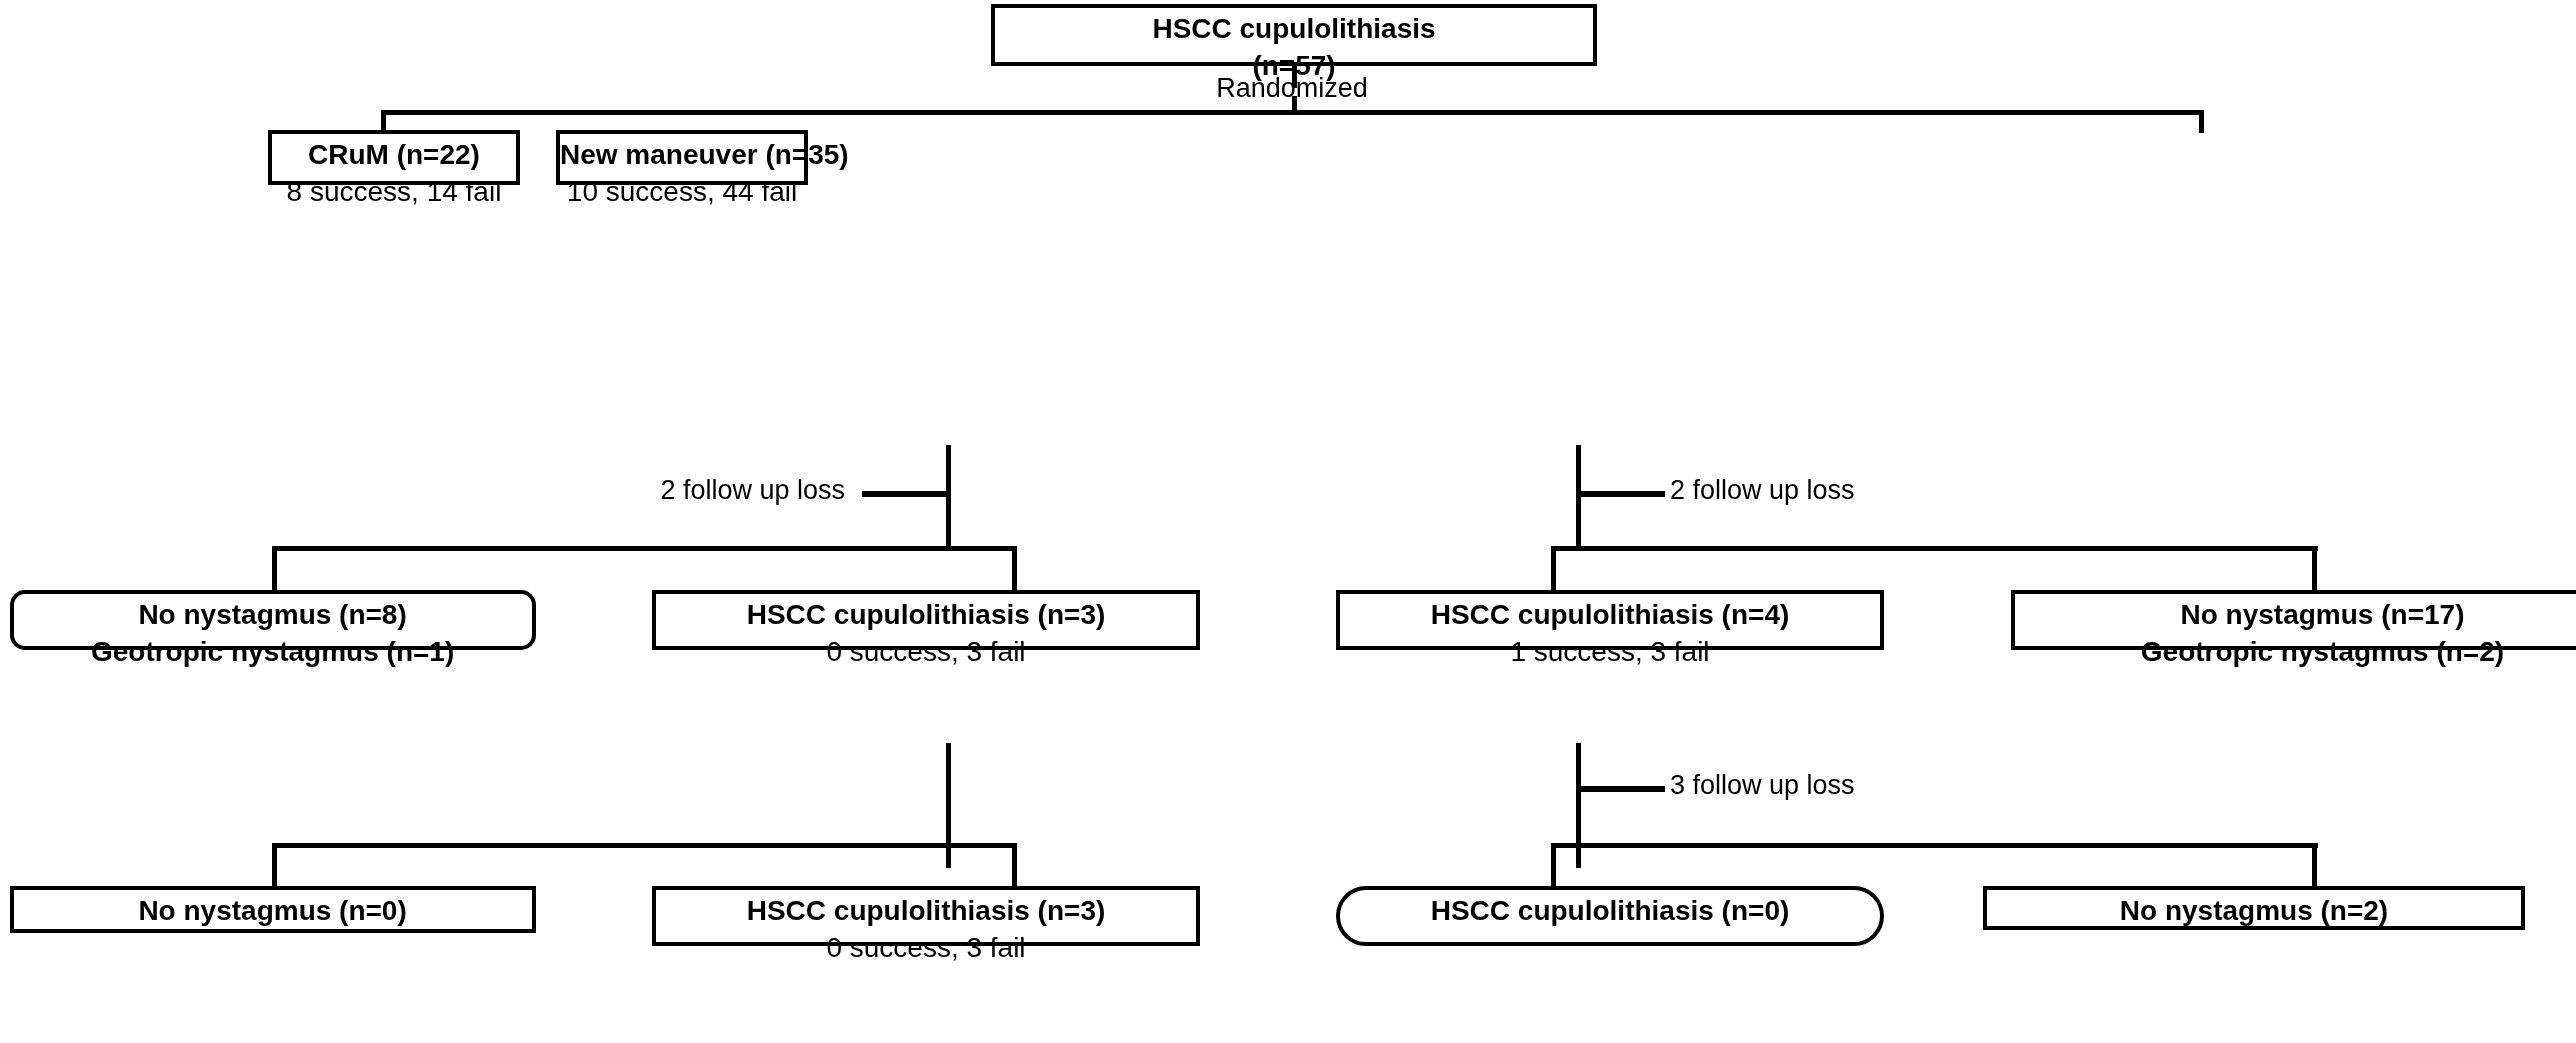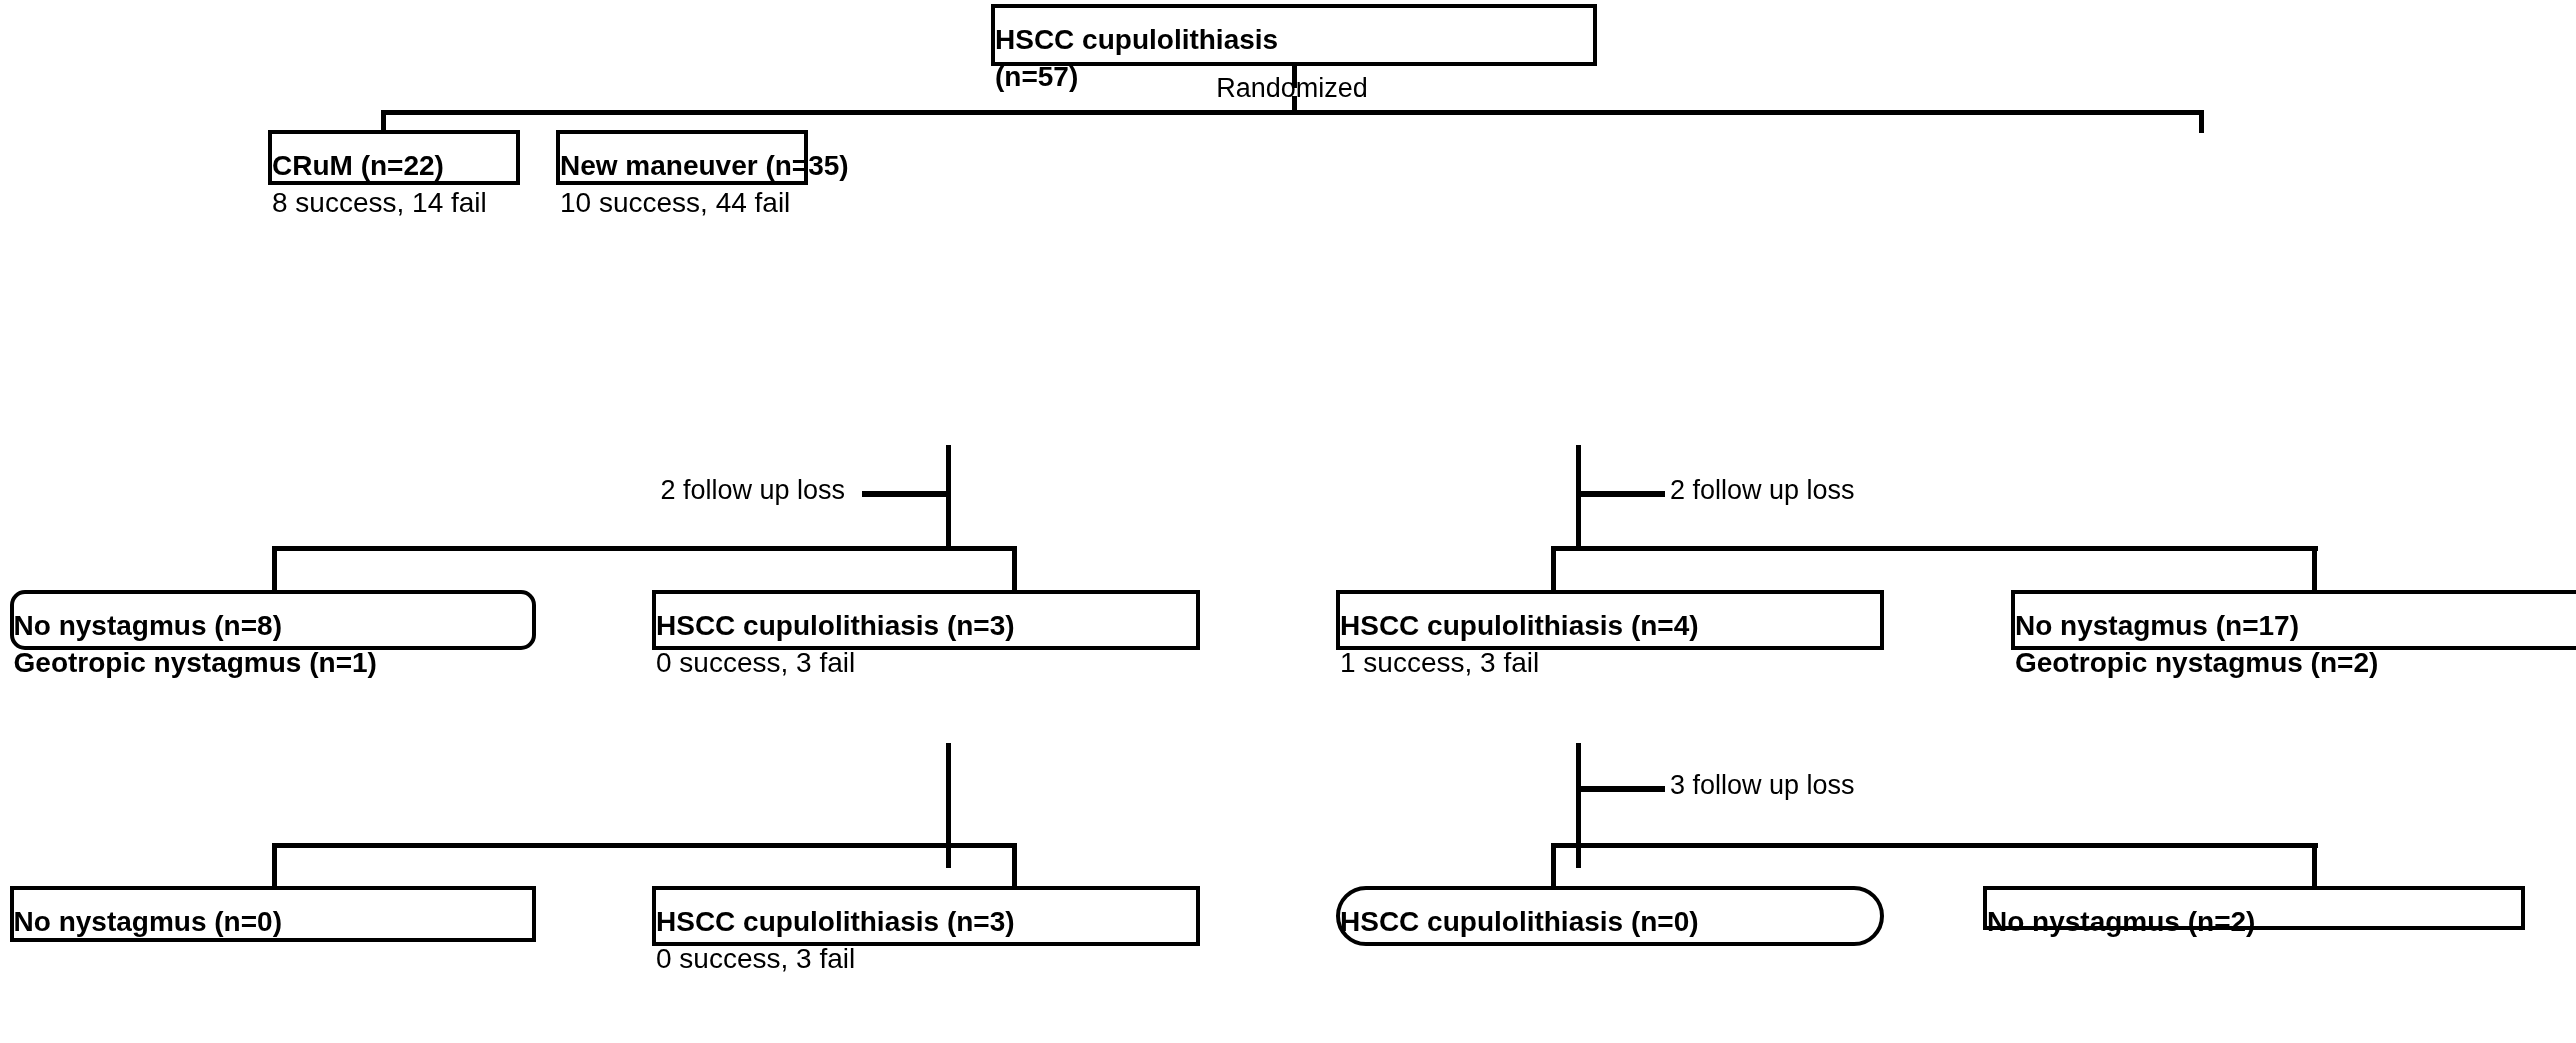--- a/index.html
+++ b/index.html
@@ -13,22 +13,22 @@
     height: 1044px;
     background: #ffffff;
     font-family: "Liberation Sans", sans-serif;
     overflow: hidden;
   }
   .node {
     position: absolute;
     box-sizing: border-box;
     border: 4.8px solid #000000;
     background: #ffffff;
-    text-align: left;
-    padding-top: 14px;
+    text-align: center;
+    padding-top: 3px;
     color: #000000;
   }
   .node .l1 {
     display: block;
     font-weight: bold;
     font-size: 28px;
     line-height: 1.32;
     white-space: nowrap;
   }
   .node .l2 {
@@ -145,21 +145,21 @@
 
   <div class="vline" style="left:1576px; top:743px; height:125px;"></div>
 
   <div class="tick" style="left:1576px; top:786px; width:89px;"></div>
   <div class="edge-label" style="left:1670px; top:772px; width:356px; text-align:left;">3 follow up loss</div>
 
   <div class="hline" style="left:1551px; top:843px; width:767px;"></div>
   <div class="vline" style="left:1551px; top:843px; height:44px;"></div>
   <div class="vline" style="left:2312px; top:843px; height:44px;"></div>
 
-  <div class="node" style="left:9.6px; top:886px; width:526px; height:56px;">
+  <div class="node" style="left:9.6px; top:886px; width:526px; height:47px;">
     <span class="l1">No nystagmus (n=0)</span>
     <span class="l2"></span>
   </div>
 
   <div class="node" style="left:652px; top:886px; width:548px; height:60px;">
     <span class="l1">HSCC cupulolithiasis (n=3)</span>
     <span class="l2">0 success, 3 fail</span>
   </div>
 
   <div class="node" style="left:1336px; top:886px; width:548px; height:60px;border-radius:30px;">

